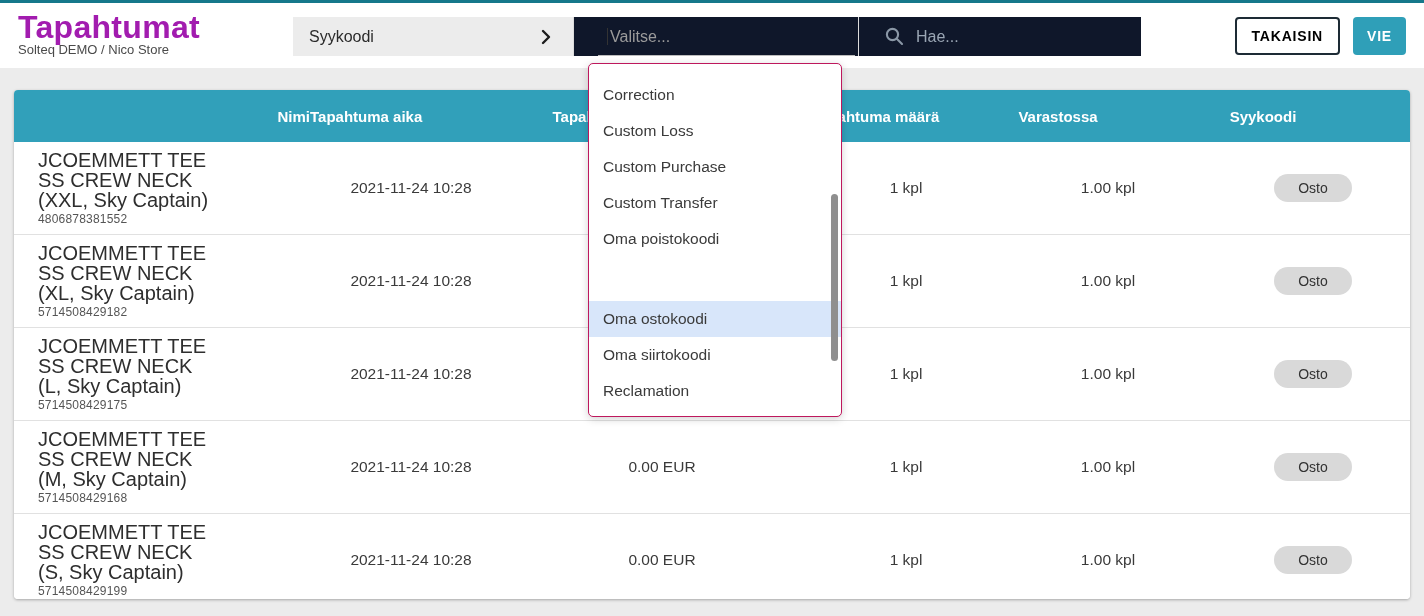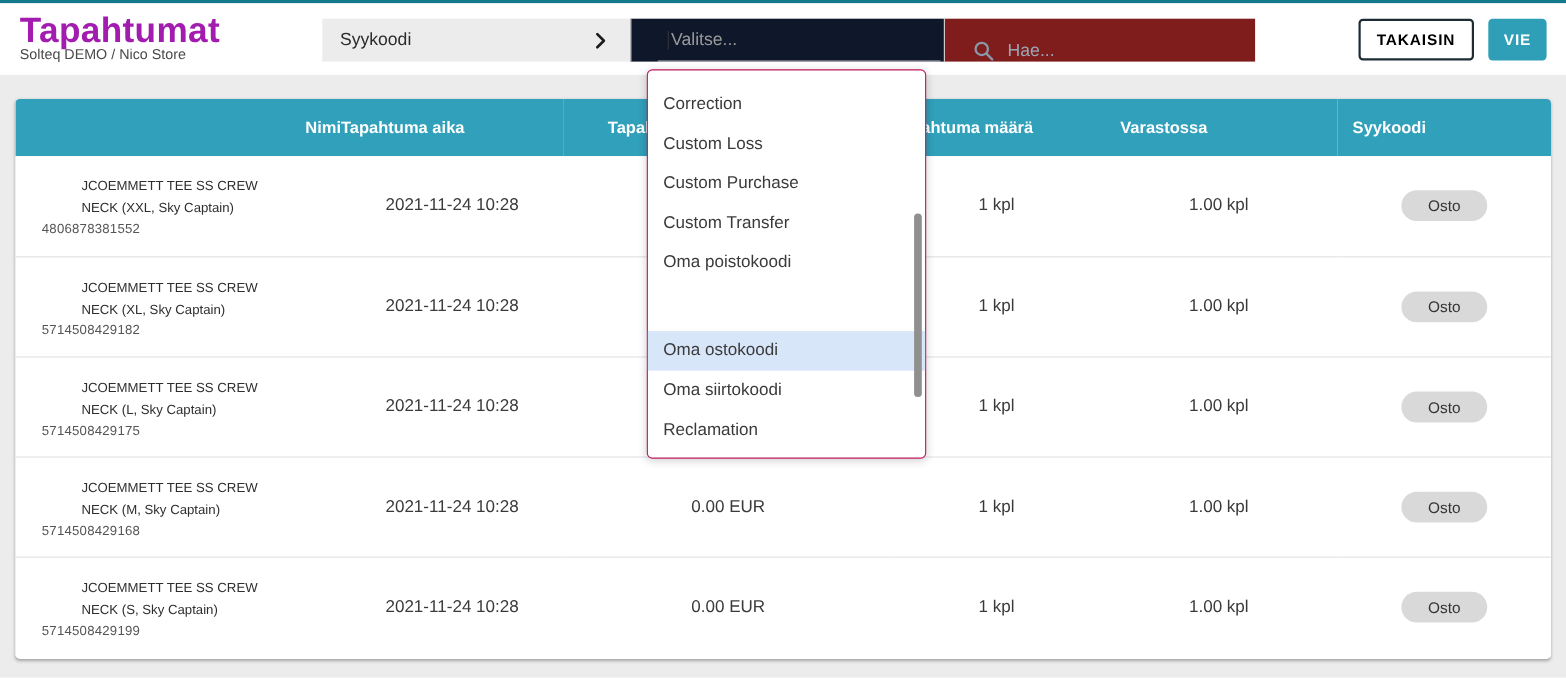--- a/index.html
+++ b/index.html
@@ -29,22 +29,22 @@
     width:285px; background:#0f172a; border-left:1px solid #dcdcdc;
     display:flex; align-items:center; padding-left:33px; position:relative; cursor:text;
   }
   .filter-select:after {
     content:""; position:absolute; left:24px; right:3px; bottom:0;
     height:1px; background:#bdbdbd;
   }
   .caret { display:inline-block; width:1px; height:17px; background:#333; margin-right:2px; }
   .placeholder { font-size:16px; color:#9b9b9b; }
   .search-box {
-    width:283px; background:#7f1d1d; border-left:1px solid #dcdcdc;
-    display:flex; align-items:flex-end; padding-left:26px; gap:12px; cursor:text;
+    width:283px; background:#0f172a; border-left:1px solid #dcdcdc;
+    display:flex; align-items:center; padding-left:26px; gap:12px; cursor:text;
   }
   .search-box .placeholder { color:#9aa6b4; }
   .actions { margin-left:auto; display:flex; gap:13px; align-items:center; }
   .btn {
     height:38px; border-radius:4px; font-size:14px; font-weight:600;
     letter-spacing:.8px; cursor:pointer;
     font-family:"Liberation Sans","DejaVu Sans",sans-serif;
   }
   .btn.outline { background:#fff; border:2px solid #1d2b35; color:#000000; padding:0 15px; }
   .btn.primary { background:#2f9fb8; border:none; color:#fff; padding:0 14px; }
@@ -58,21 +58,21 @@
   thead tr { background:#31a0ba; height:52px; }
   th {
     color:#fff; font-size:15px; font-weight:600; text-align:center;
     padding-right:100px; white-space:nowrap; overflow:visible;
   }
   th.th-name { padding-right:0; text-align:right; padding-left:28px; }
   tbody tr { height:91px; border-bottom:1px solid #e1e1e1; background:#fff; }
   tbody tr:last-child { border-bottom:none; }
   td { font-size:15.5px; color:#3a3a3a; text-align:center; vertical-align:middle; }
   td.td-name { text-align:left; padding:8px 0 8px 24px; }
-  .pname { font-size:12px; line-height:20px; max-width:172px; color:#2e2e2e;margin-left:36px; }
+  .pname { font-size:20px; line-height:20px; max-width:172px; color:#2e2e2e; }
   .pcode { font-size:12px; color:#555; margin-top:2px; letter-spacing:.2px; }
   .badge {
     display:inline-block; background:#d9d9d9; border-radius:15px;
     padding:6px 24px; font-size:14px; color:#333;
   }
   
   .dropdown {
     position:absolute; left:588px; top:63px; width:254px;
     background:#fff; border:1px solid #be185d; border-radius:5px;
     box-shadow:0 2px 8px rgba(0,0,0,.18); padding:13px 0 7px; z-index:10;

